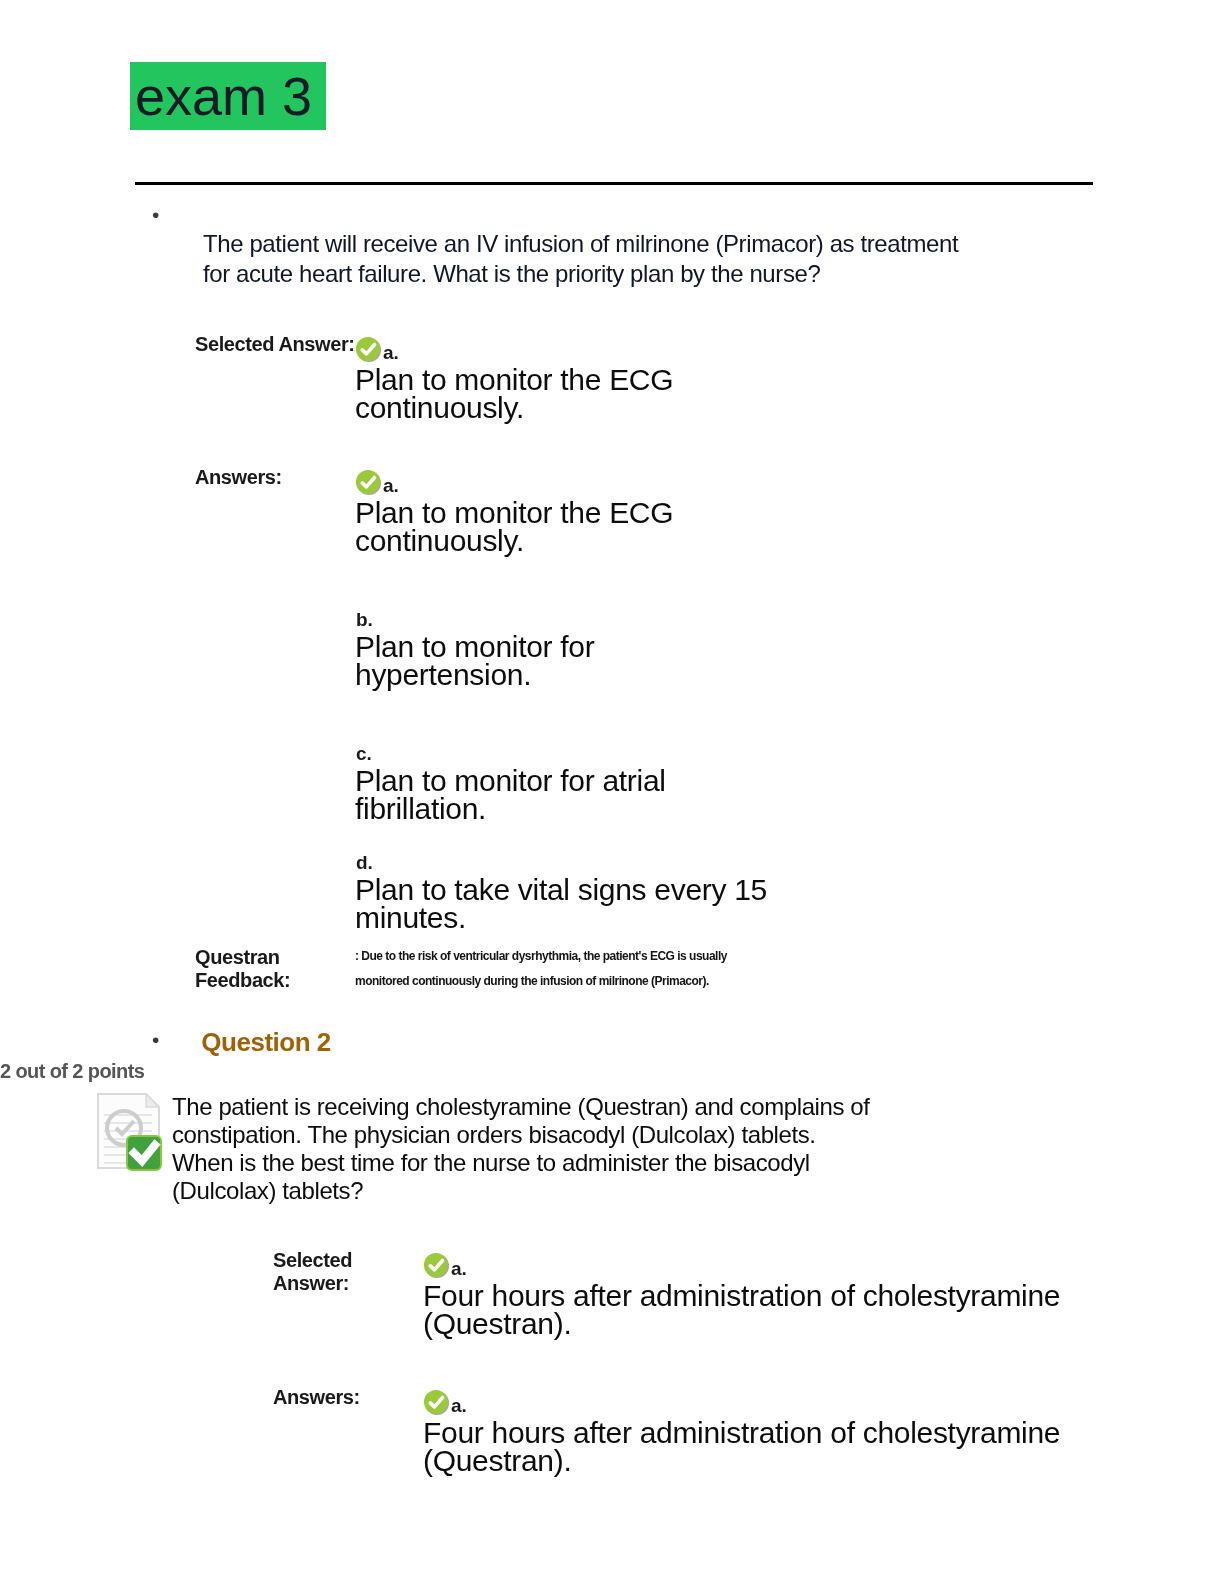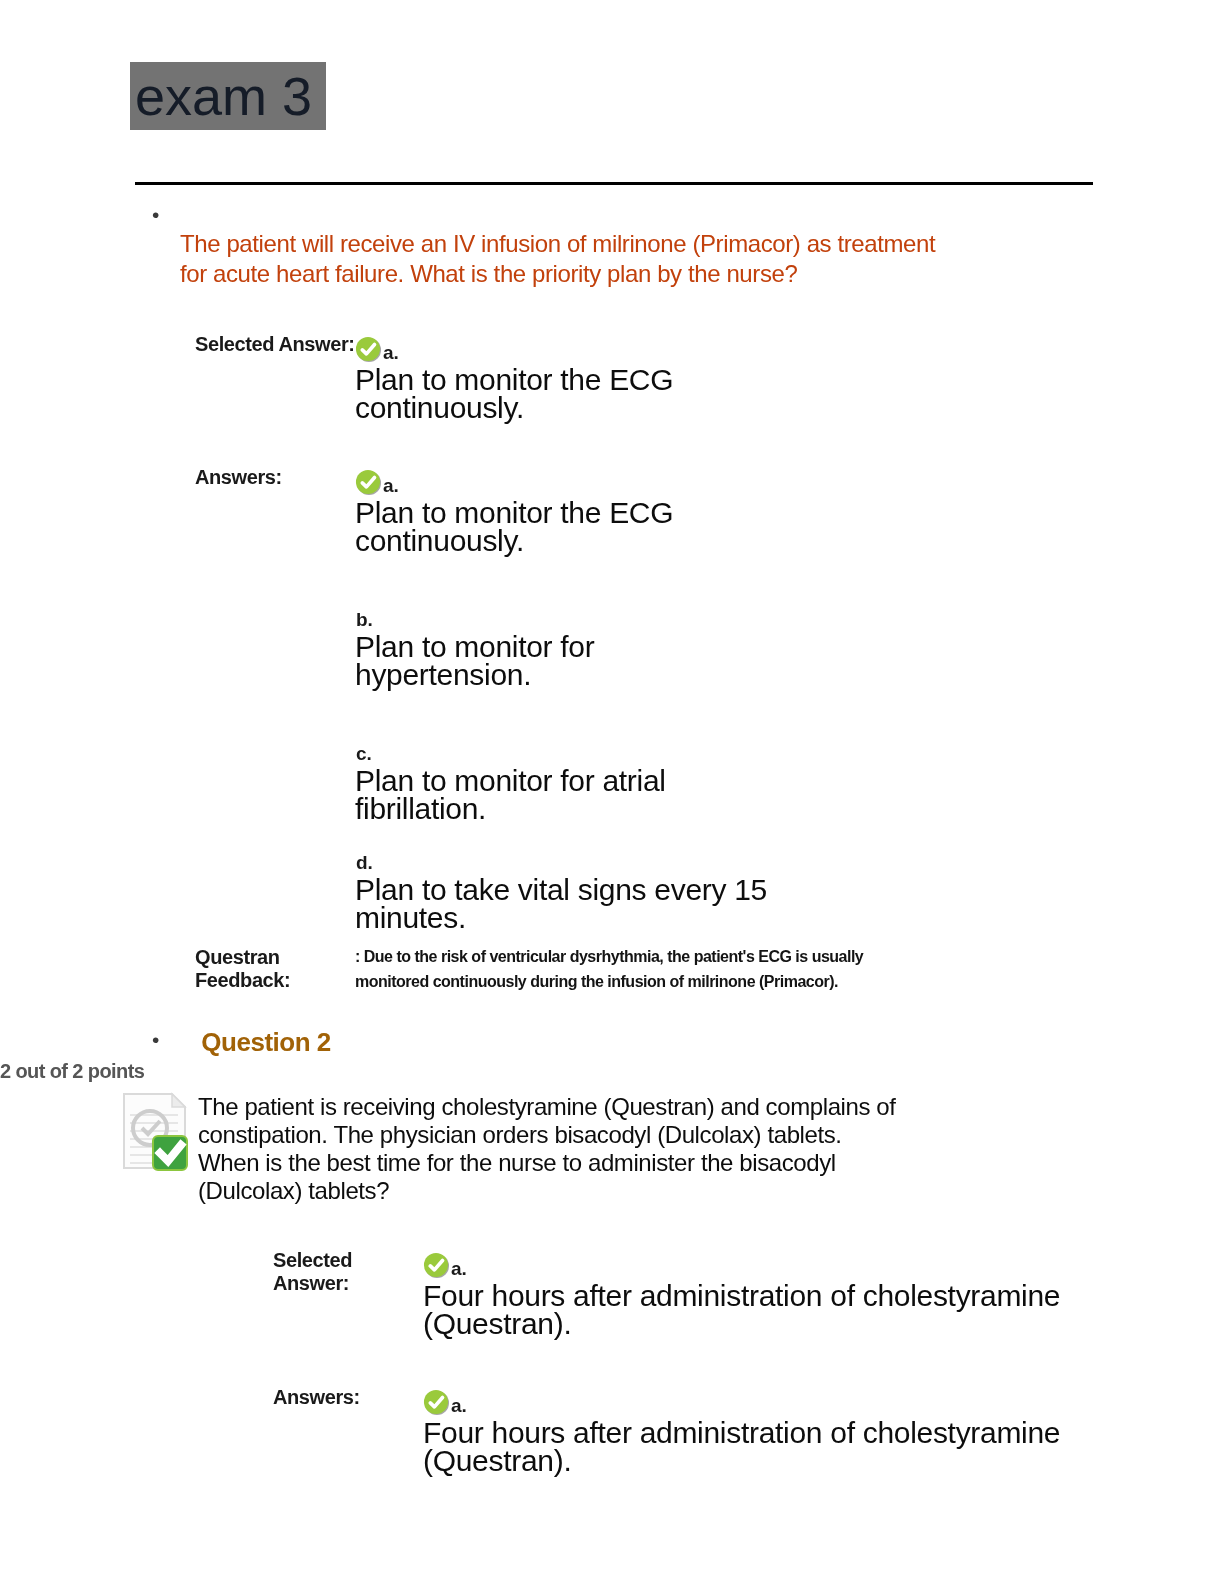--- a/index.html
+++ b/index.html
@@ -2,31 +2,31 @@
 <html><head>
 <meta charset="utf-8">
 <style>
   * { margin: 0; padding: 0; box-sizing: border-box; }
   html, body { background: #ffffff; }
   body { width: 1224px; font-family: "Liberation Sans", sans-serif; color: #111; }
   .page { width: 1224px; height: 1584px; background: #fff; overflow: hidden; position: relative; }
 
   
   .title-wrap { padding: 62px 0 0 130px; }
-  .title { display: inline-block; background: #737373; color: #151c28; font-size: 54px;
+  .title { display: inline-block; background: #22c55e; color: #151c28; font-size: 54px;
            font-weight: normal; line-height: 66px; padding: 1px 14px 1px 5px; }
 
   .divider { margin: 52px 0 0 135px; width: 958px; border: none; border-top: 3px solid #000; }
 
   
   .qblock { padding-left: 152px; }
   .q1 { margin-top: 20px; }
   .bullet-line { height: 24px; }
   .bullet { color: #3a3a3a; font-size: 21px; line-height: 20px; }
-  .q-text { margin-left: 28px; font-size: 24px; line-height: 30px; color: #c2410c;
+  .q-text { margin-left: 51px; font-size: 24px; line-height: 30px; color: #0f172a;
             white-space: pre-line; letter-spacing: -0.4px; }
 
   
   .rows { padding-left: 43px; }
   .row { display: flex; margin-top: 44px; }
   .row-label { width: 160px; flex: 0 0 160px; font-size: 20px; font-weight: bold;
                line-height: 23px; color: #1a1a1a; letter-spacing: -0.4px; }
   .row-content { flex: 1; }
 
   .answer-head { display: flex; align-items: flex-end; height: 30px; }
@@ -36,33 +36,33 @@
             margin-left: 1px; }
   .answer-text { font-size: 30px; line-height: 28px; color: #0d0d0d; white-space: pre-line;
                  letter-spacing: -0.3px; margin-top: 3px; }
   .w400 { max-width: 420px; }
   .w620 { max-width: 640px; }
   .option { margin-top: 45px; }
   .option.first { margin-top: 0; }
   .option.tight { margin-top: 20px; }
 
   .feedback-row { margin-top: 14px; }
-  .feedback-text { font-size: 16px; font-weight: bold; line-height: 25px; color: #141414;
+  .feedback-text { font-size: 12px; font-weight: bold; line-height: 25px; color: #141414;
                    letter-spacing: -0.5px; white-space: pre-line; max-width: 770px; margin-top: -2px; }
 
   
   .q2-header { margin-top: 33px; padding-left: 152px; display: flex; align-items: flex-start; }
   .q2-header .bullet { font-size: 21px; line-height: 26px; }
   .q2-title { margin-left: 42px; font-size: 26px; font-weight: bold; color: #a16207;
               letter-spacing: -0.5px; }
   .points-line { padding-right: 126px; margin-top: 2px; }
   .points { font-size: 20px; font-weight: bold; color: #565656; letter-spacing: -0.6px; }
 
   
-  .q2-body { display: flex; margin-top: 8px; padding-left: 120px; }
+  .q2-body { display: flex; margin-top: 8px; padding-left: 94px; }
   .doc-icon { flex: 0 0 72px; width: 72px; height: 80px; }
   .q2-text { margin-left: 6px; margin-top: 2px; font-size: 24px; line-height: 28px;
              color: #0d0d0d; white-space: pre-line; letter-spacing: -0.4px; }
 
   .q2-rows { padding-left: 273px; }
   .q2-rows .row-label { width: 150px; flex: 0 0 150px; }
   .q2-rows .row.sel { margin-top: 44px; }
   .q2-rows .row.ans { margin-top: 48px; }
 </style>
 </head>

